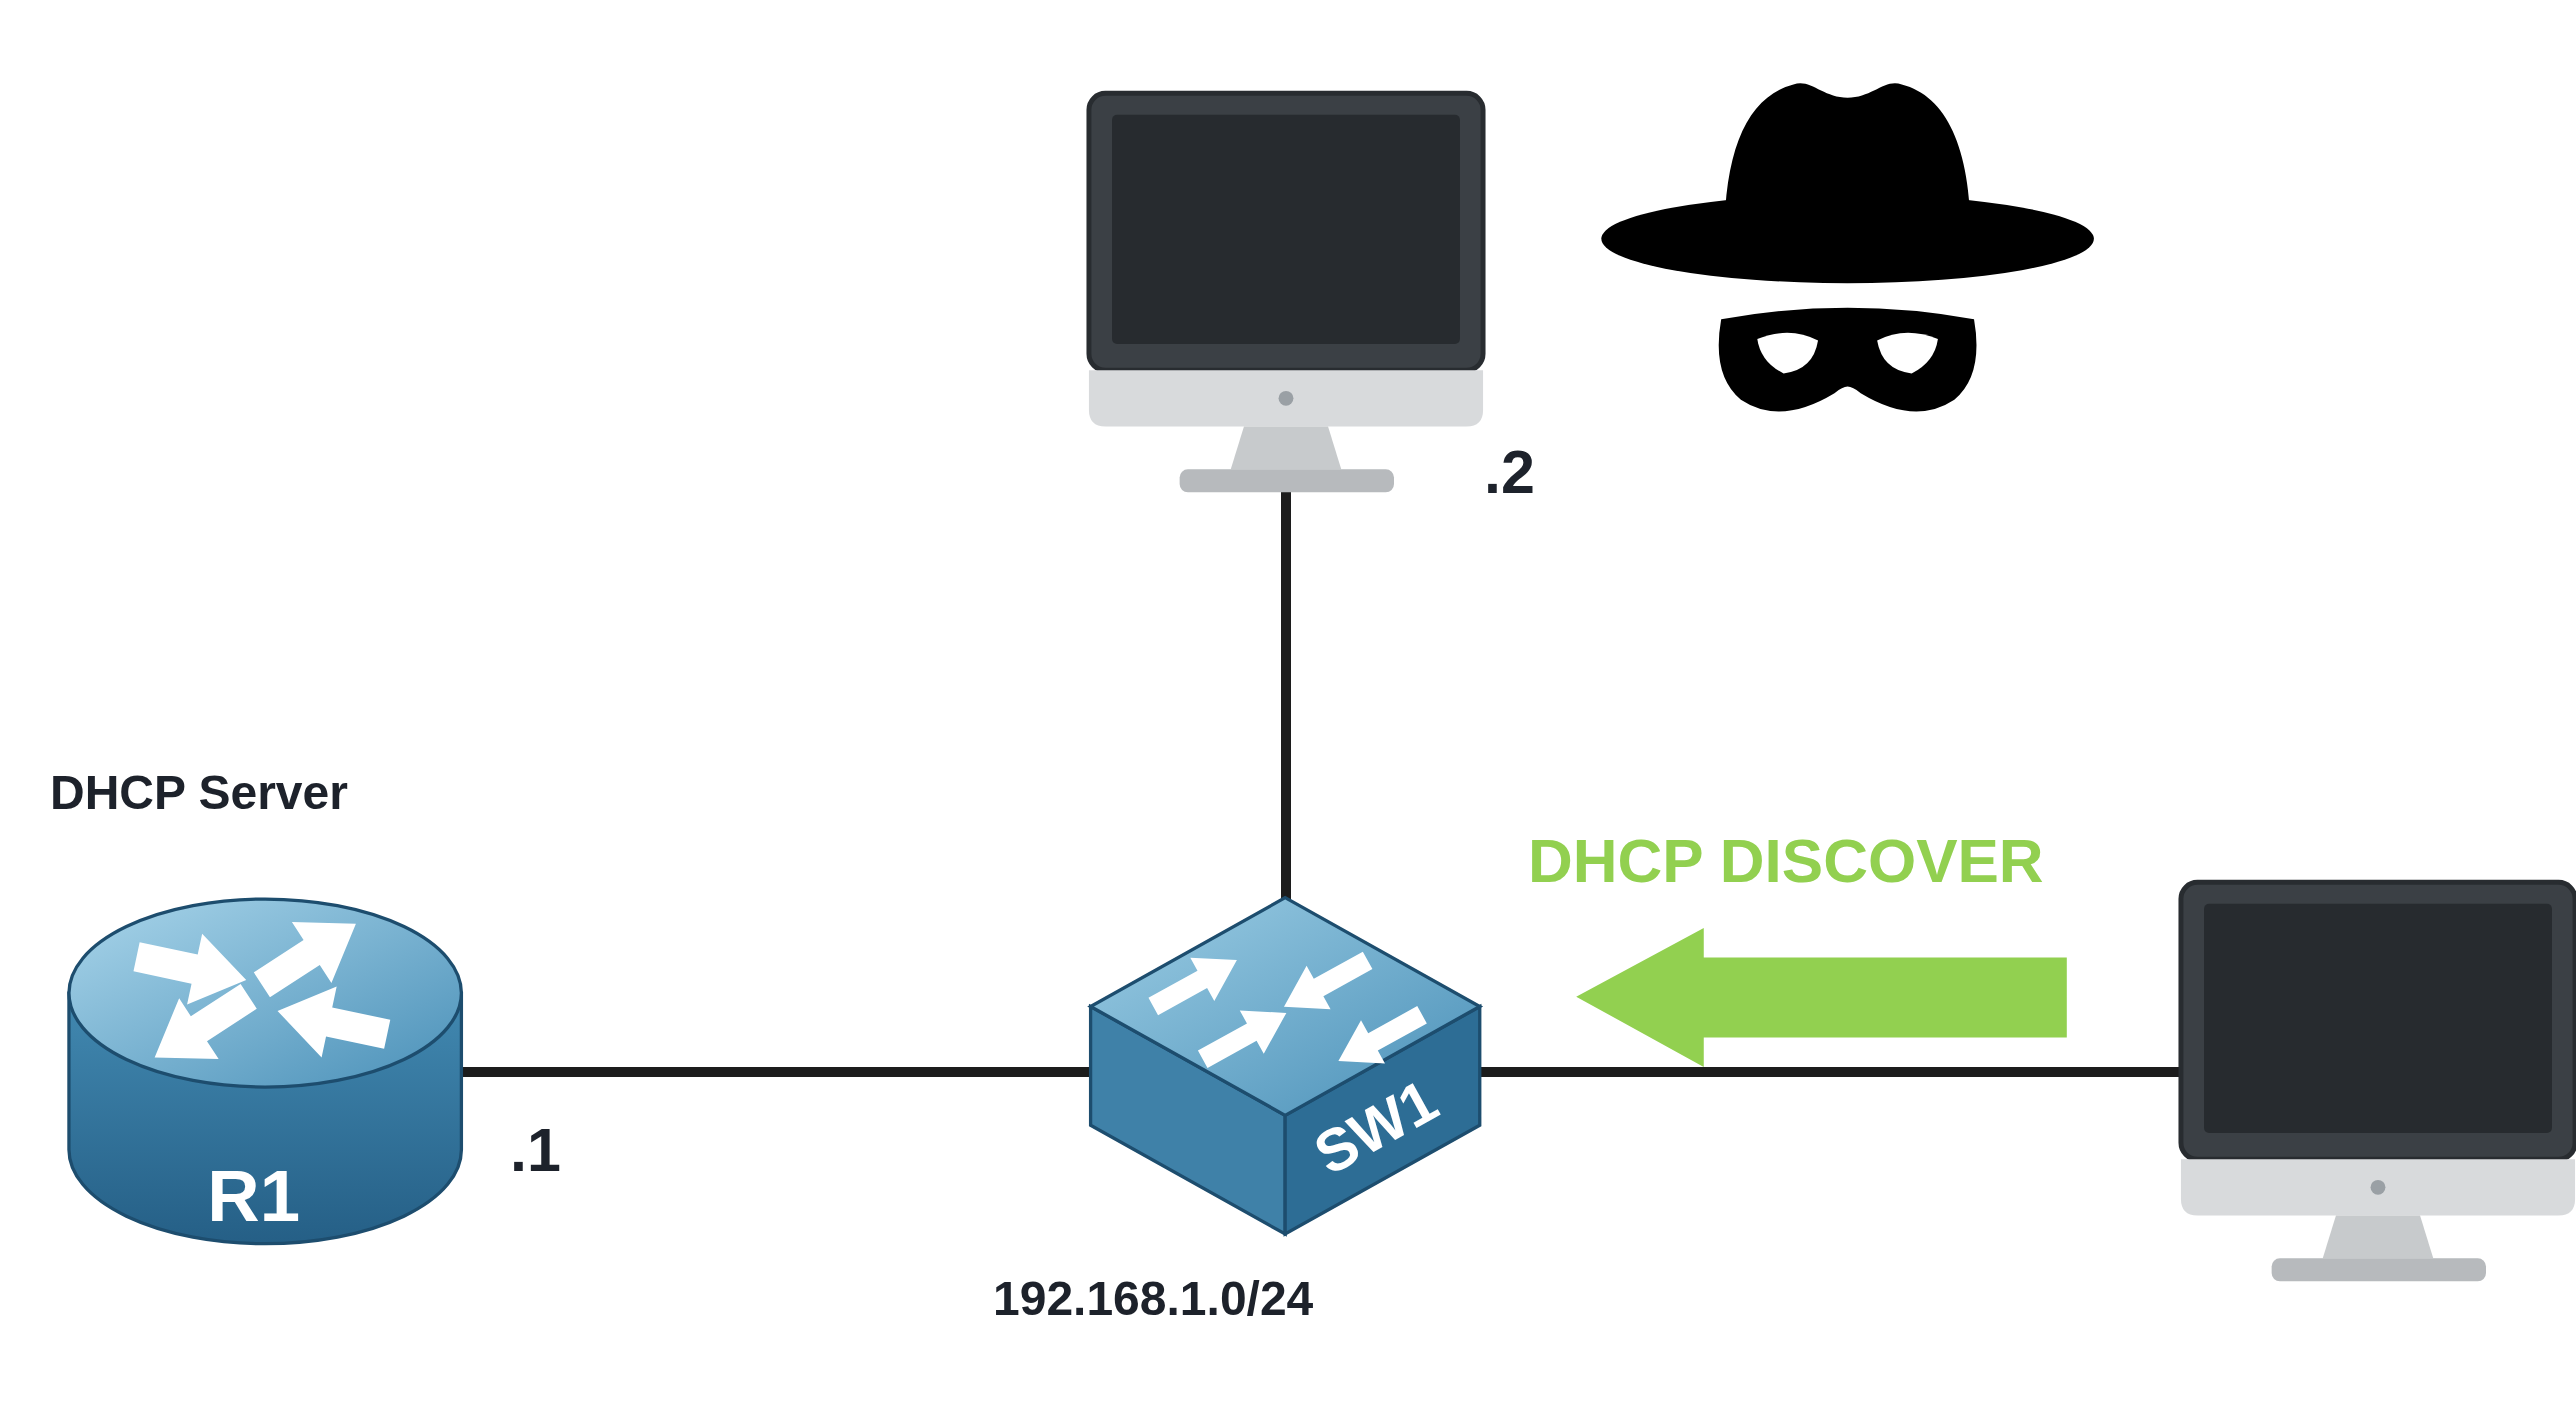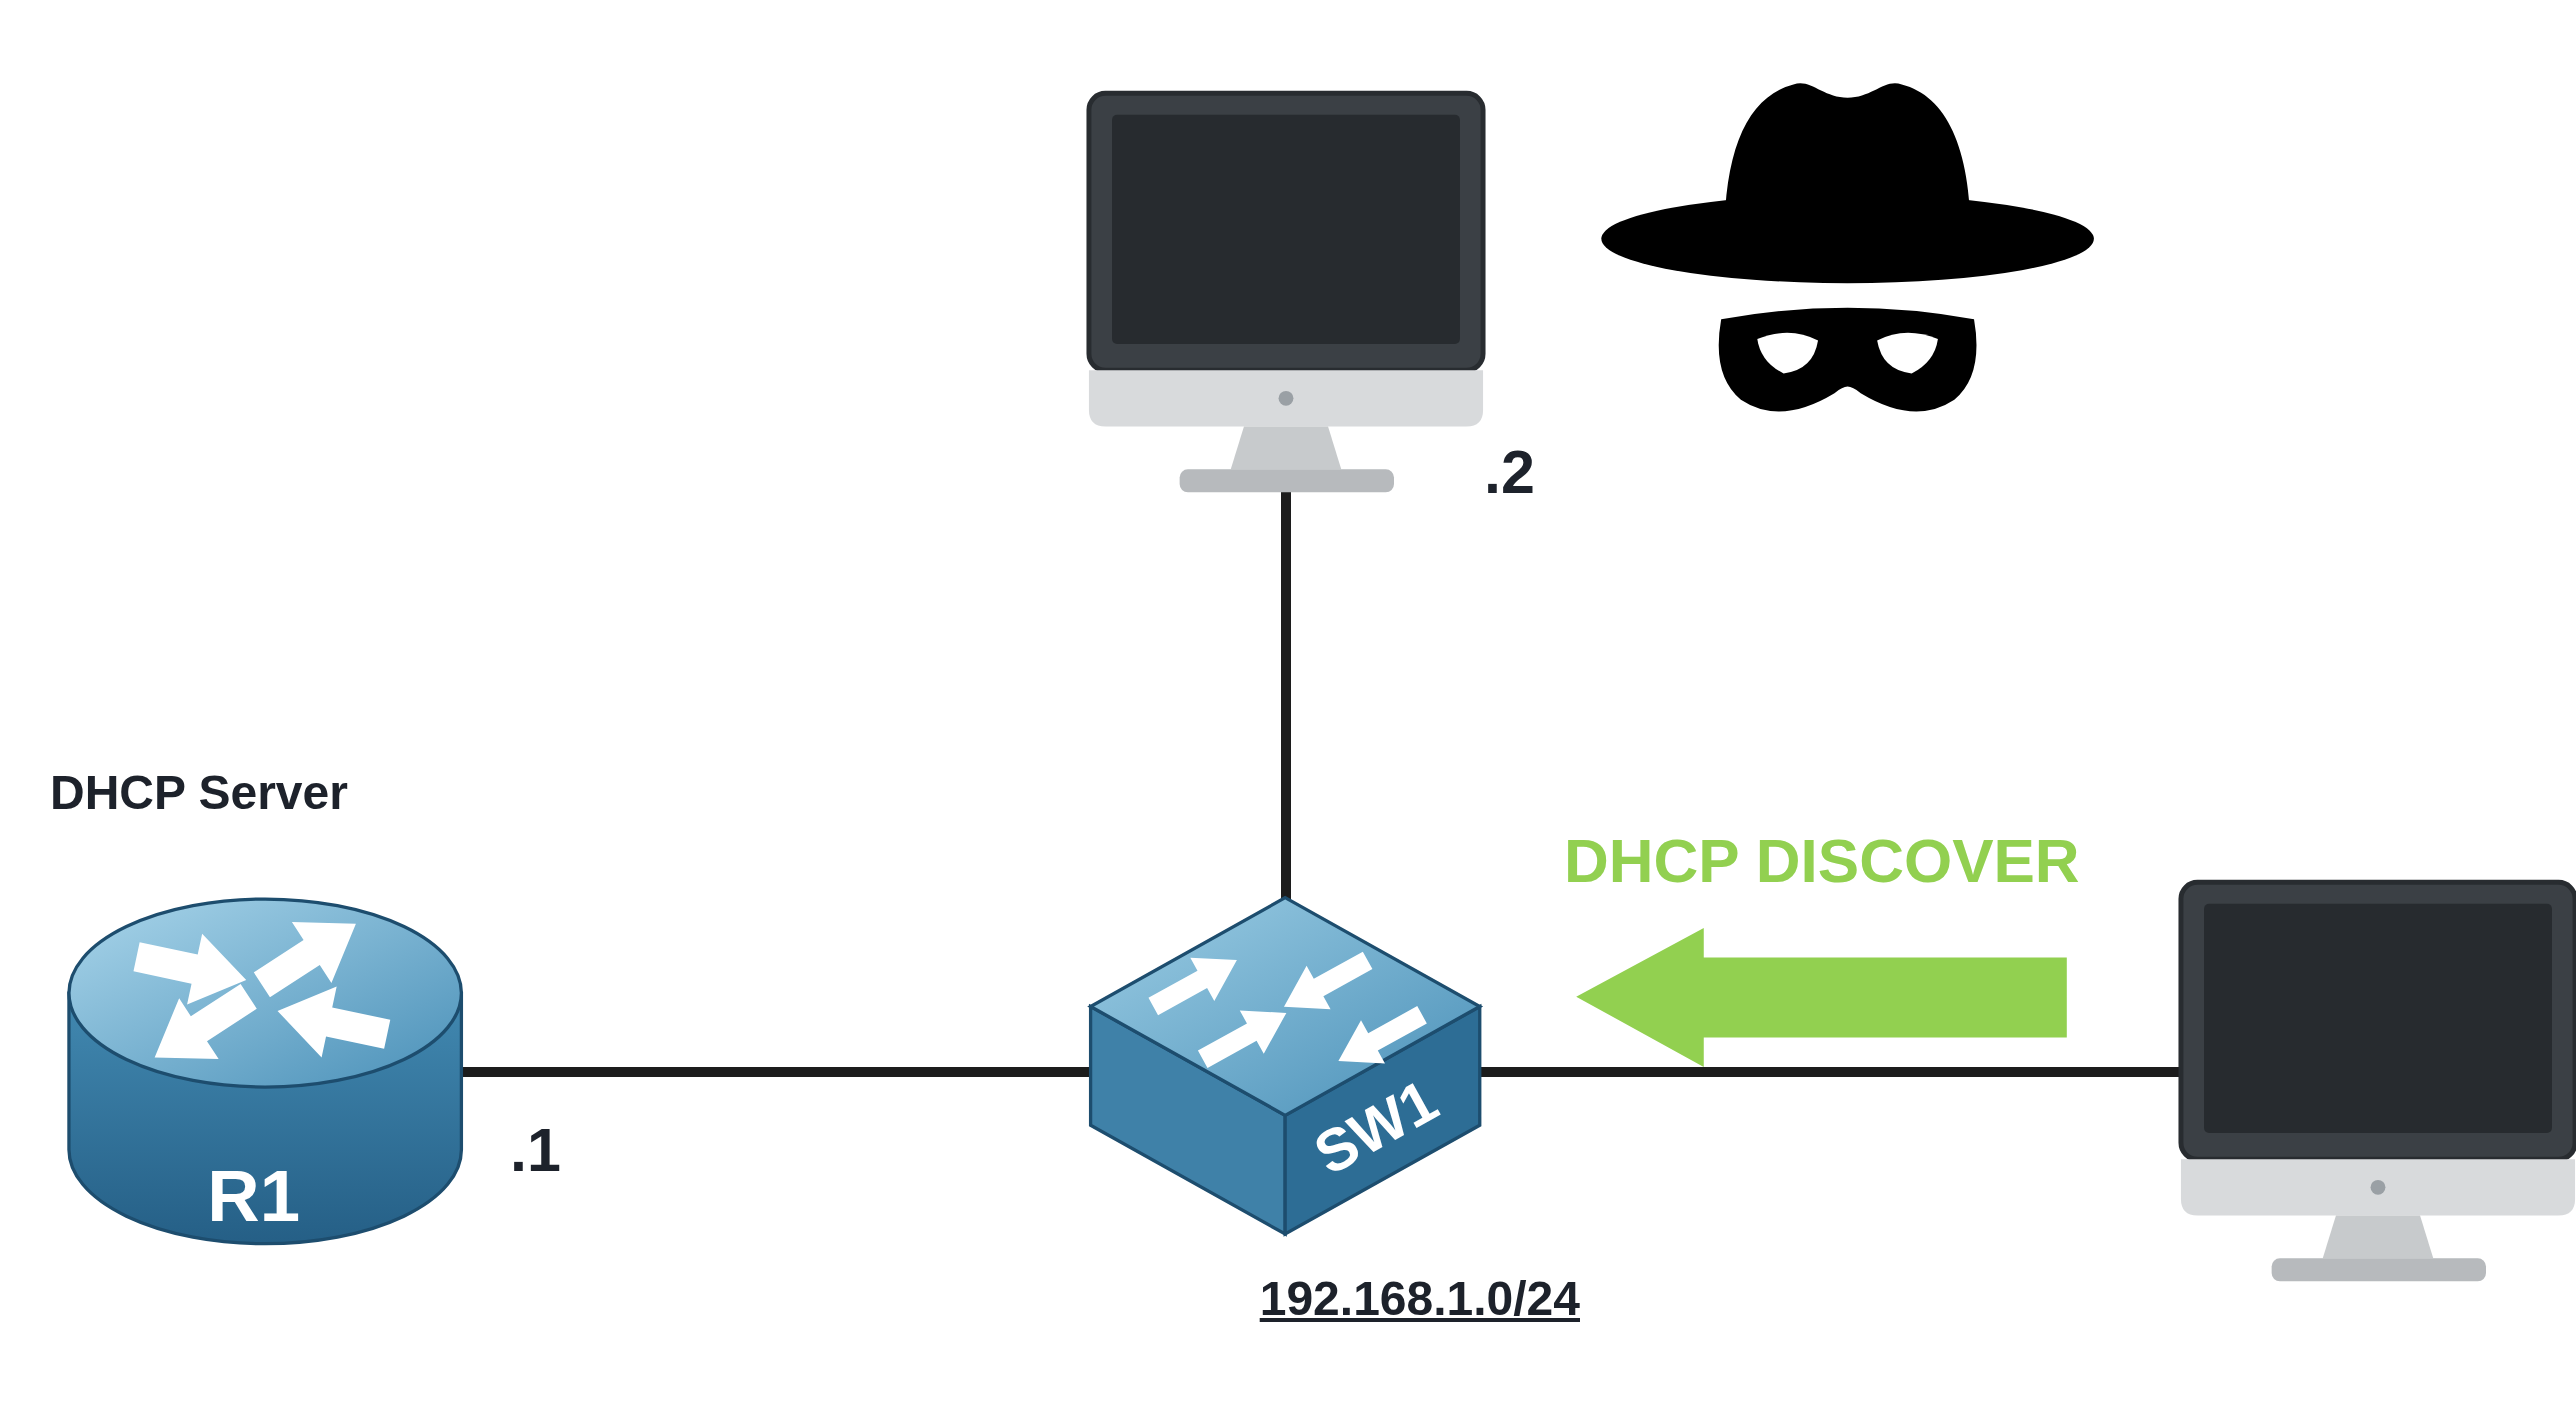--- a/index.html
+++ b/index.html
@@ -18,21 +18,21 @@
   .label{
     position:absolute;
     font-weight:700;
     color:var(--label-text,#1d222b);
     white-space:nowrap;
     line-height:1.1;
   }
   .label.big{font-size:48px;}
   .label.host{font-size:61px;}
   .label.green{font-size:62px;color:var(--dhcp-green,#92d050);}
-  .label.center{text-align:right;white-space:nowrap;text-decoration:underline;}
+  .label.center{text-align:left;white-space:nowrap;}
 </style>
 </head>
 <body>
 
 <div class="canvas">
 
   <div class="link v" style="left:1281px; top:477px; height:440px;"></div>
   <div class="link h" style="left:394px; top:1067px; width:789px;"></div>
   <div class="link h" style="left:1431px; top:1067px; width:826px;"></div>
 
@@ -97,21 +97,21 @@
       <use href="#arw2" transform="translate(42,68) rotate(-29)"></use>
       <use href="#arw2" transform="translate(172,40) rotate(151)"></use>
       <use href="#arw2" transform="translate(72,100) rotate(-29)"></use>
       <use href="#arw2" transform="translate(205,73) rotate(151)"></use>
     </g>
     <text transform="translate(183,152) rotate(-29)" text-anchor="middle" font-size="36" font-weight="bold" fill="#ffffff">SW1</text>
   </svg>
 
   <div class="label big center" style="left:993px; top:1273px; width:587px;">192.168.1.0/24</div>
 
-  <div class="label green" style="left:1528px; top:827px;margin-left:36px;">DHCP DISCOVER</div>
+  <div class="label green" style="left:1528px; top:827px;">DHCP DISCOVER</div>
 
   <svg class="abs" style="left:1574px; top:928px;" width="495" height="139" viewBox="0 0 300 85">
     <polygon points="0,42 78,0 78,18 300,18 300,67 78,67 78,85" fill="#92d050"></polygon>
   </svg>
 
   <svg class="abs" style="left:2176px; top:879px;" width="404" height="404" viewBox="0 0 245 245">
     <rect x="3" y="2" width="239" height="168" rx="10" fill="#3b4045" stroke="#282c30" stroke-width="3"></rect>
     <rect x="17" y="15" width="211" height="139" rx="3" fill="#272b2f"></rect>
     <path d="M3,170 h239 v24 q0,10 -10,10 h-219 q-10,0 -10,-10 Z" fill="#d8dadc"></path>
     <circle cx="122.5" cy="187" r="4.5" fill="#9aa0a5"></circle>

